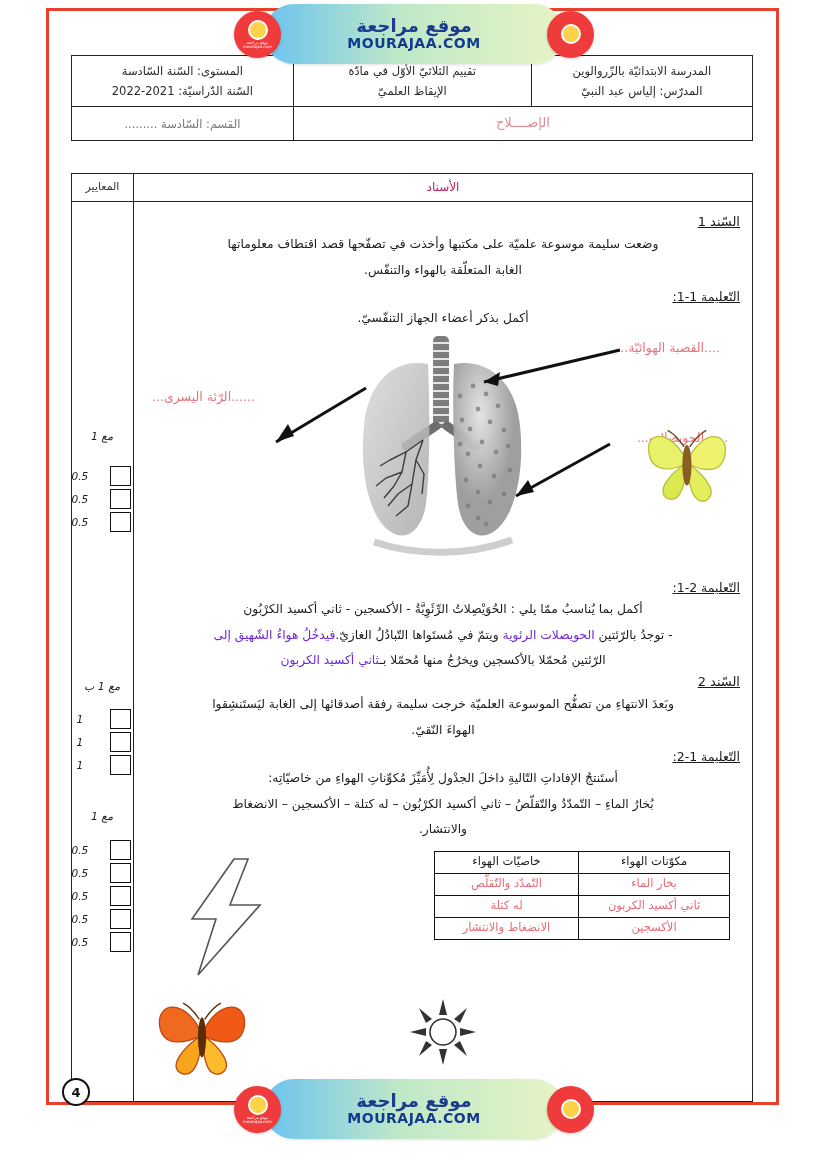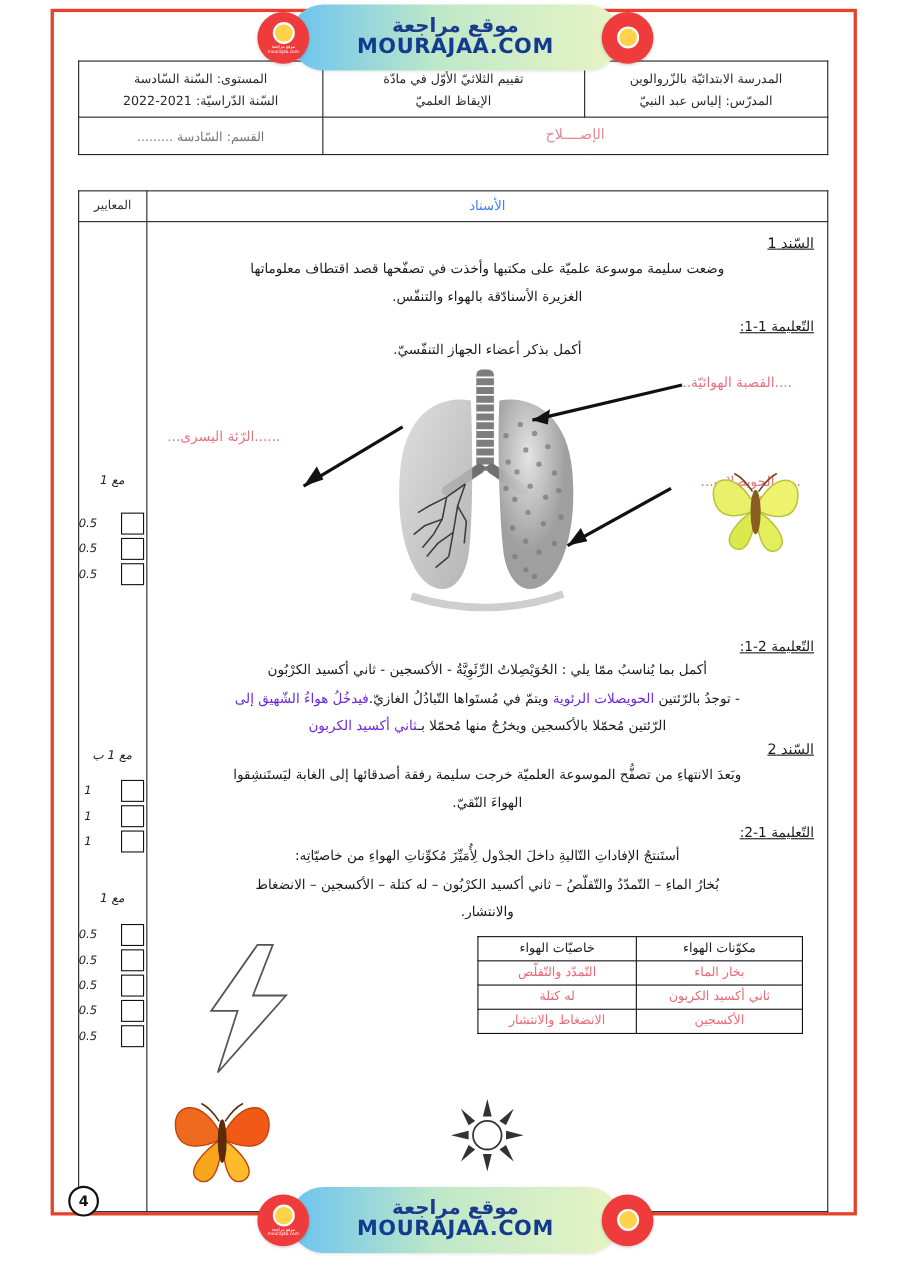--- a/index.html
+++ b/index.html
@@ -35,21 +35,21 @@
     z-index: 40;
   }
   .wm-pill {
     width:300px; height:60px;
     border-radius:30px;
     background: linear-gradient(90deg,#6bc3f0 0%, #bfe8c8 45%, #e8f4c4 100%);
     display:flex; flex-direction:column; align-items:center; justify-content:center;
     box-shadow:0 1px 3px rgba(0,0,0,.12);
   }
   .wm-line1 { font-size:18px; color:#1b3c8c; font-weight:bold; line-height:1.05;}
-  .wm-line2 { font-size:19px; color:#123a8f; font-weight:bold; letter-spacing:.5px; line-height:1.05;}
+  .wm-line2 { font-size:14px; color:#123a8f; font-weight:bold; letter-spacing:.5px; line-height:1.05;}
   .wm-badge {
     width:47px; height:47px; border-radius:50%;
     background:#ef3b3b;
     display:flex; flex-direction:column; align-items:center; justify-content:center;
     box-shadow:0 1px 3px rgba(0,0,0,.2);
     position:absolute;
   }
   .wm-badge .glyph {
     width:20px;height:20px;border-radius:50%;
     background:#ffd24a; border:2px solid #fff; margin-bottom:1px;
@@ -78,21 +78,21 @@
   .hdr-table td.c3 { width:228px; }
   .hdr-table td .l { display:block; }
   .islah { color:#e08b94; font-size:13px; letter-spacing:3px; }
 
   
   .main-table {
     position:absolute; right:72px; top:173px;
     width:682px; border-collapse:collapse; direction:rtl;
   }
   .main-table td, .main-table th { border:1px solid #222; vertical-align:top;}
-  .th-main { font-size:12px; font-weight:normal; color:#3b82f6; text-align:center; padding:6px 0 7px; }
+  .th-main { font-size:12px; font-weight:normal; color:#be185d; text-align:center; padding:6px 0 7px; }
   .th-crit { width:62px; font-size:11px; font-weight:normal; color:#333; text-align:center; padding:6px 0 7px;}
 
   .cell-content { position:relative; height:900px; padding:10px 12px 0 12px;}
   .cell-crit { position:relative; height:900px; padding:0;}
 
   
   .ar { font-family:"DejaVu Sans","Liberation Sans",sans-serif; direction:rtl; color:#1b1b1b;}
   .sanad-title { font-size:13px; text-decoration:underline; margin:2px 0 4px 0; text-align:right;}
   .p-text { font-size:12.3px; line-height:1.95; text-align:center; margin:0 0 2px 0; }
   .p-text.justify { text-align:justify; text-align-last:center; }
@@ -205,21 +205,21 @@
         <tr>
       <th class="th-main">الأسناد</th>
       <th class="th-crit">المعايير</th>
     </tr>
     <tr>
 
       <td class="cell-content">
 
         <div class="sanad-title">السّند 1</div>
         <div class="p-text justify">وضعت سليمة موسوعة علميّة على مكتبها وأخذت في تصفّحها قصد اقتطاف معلوماتها</div>
-        <div class="p-text">الغزيرة الأسنادّقة بالهواء والتنفّس.</div>
+        <div class="p-text">الغابة المتعلّقة بالهواء والتنفّس.</div>
 
         <div class="taalima">التّعليمة 1-1:</div>
         <div class="p-sub">أكمل بذكر أعضاء الجهاز التنفّسيّ.</div>
 
         <div class="figure-wrap">
 
           <svg class="lungs" viewBox="0 0 230 230">
             <defs>
               <linearGradient id="lg" x1="0" y1="0" x2="1" y2="1">
                 <stop offset="0%" stop-color="#d9d9d9"></stop>

